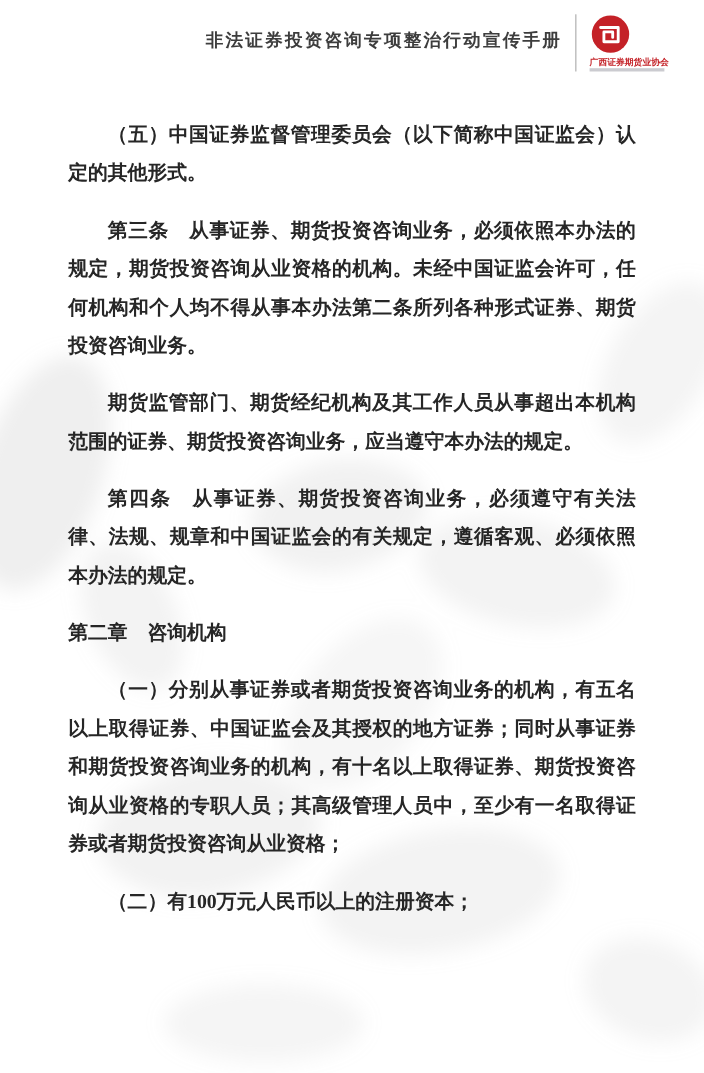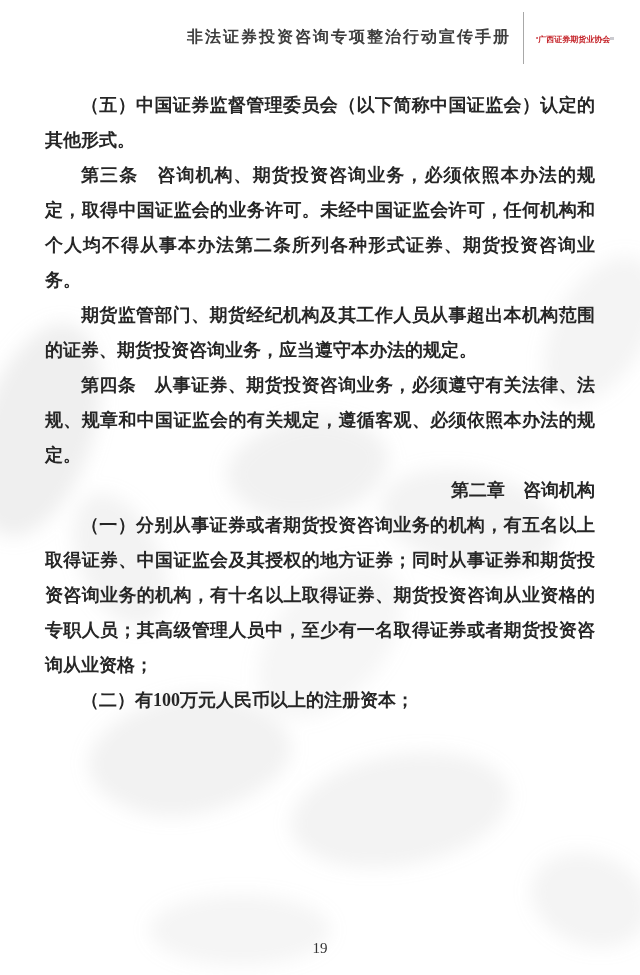--- a/index.html
+++ b/index.html
@@ -43,22 +43,22 @@
     white-space: nowrap;
     padding-bottom: 2px;
   }
   .header-divider {
     width: 1px;
     height: 52px;
     background: #a8a8a8;
   }
   .logo-block {
     display: flex;
-    flex-direction: row;
-    align-items: center;
+    flex-direction: column;
+    align-items: flex-start;
     width: 78px;
   }
   .logo-mark { display: block; }
   .logo-orgname {
     margin-top: 2px;
     font-size: 8px;
     line-height: 9px;
     font-weight: 700;
     color: #c42127;
     white-space: nowrap;
@@ -78,26 +78,26 @@
     left: 45px;
     width: 550px;
     z-index: 1;
     font-size: 18px;
     line-height: 35px;
     font-weight: 600;
     color: #262626;
     text-align: justify;
   }
   .doc-body p {
-    margin: 0;
+    margin: 17px;
     text-indent: 2em;
   }
   .doc-body p.chapter-heading {
     text-indent: 0;
-    text-align: right;
+    text-align: left;
     font-weight: 700;
   }
   
   .page-footer {
     position: absolute;
     left: 0;
     right: 0;
     bottom: 18px;
     text-align: center;
     z-index: 1;
@@ -141,25 +141,22 @@
         <circle cx="19" cy="19" r="17" fill="#c42127"></circle>
         <path d="M10 13 L26 13 L26 26 L13 26 L13 17 L21 17 L21 22" fill="none" stroke="#ffffff" stroke-width="2.6" stroke-linecap="round" stroke-linejoin="round"></path>
       </svg>
       <div class="logo-orgname">广西证券期货业协会</div>
       <div class="logo-subline"></div>
     </div>
   </div>
 
   <div class="doc-body">
     <p>（五）中国证券监督管理委员会（以下简称中国证监会）认定的其他形式。</p>
-    <p>第三条　咨询机构、期货投资咨询业务，必须依照本办法的规定，取得中国证监会的业务许可。未经中国证监会许可，任何机构和个人均不得从事本办法第二条所列各种形式证券、期货投资咨询业务。</p>
+    <p>第三条　从事证券、期货投资咨询业务，必须依照本办法的规定，期货投资咨询从业资格的机构。未经中国证监会许可，任何机构和个人均不得从事本办法第二条所列各种形式证券、期货投资咨询业务。</p>
     <p>期货监管部门、期货经纪机构及其工作人员从事超出本机构范围的证券、期货投资咨询业务，应当遵守本办法的规定。</p>
     <p>第四条　从事证券、期货投资咨询业务，必须遵守有关法律、法规、规章和中国证监会的有关规定，遵循客观、必须依照本办法的规定。</p>
     <p class="chapter-heading">第二章　咨询机构</p>
     <p>（一）分别从事证券或者期货投资咨询业务的机构，有五名以上取得证券、中国证监会及其授权的地方证券；同时从事证券和期货投资咨询业务的机构，有十名以上取得证券、期货投资咨询从业资格的专职人员；其高级管理人员中，至少有一名取得证券或者期货投资咨询从业资格；</p>
     <p>（二）有100万元人民币以上的注册资本；</p>
   </div>
 
-  <div class="page-footer">
-    <span class="page-number">19</span>
-  </div>
 
 </div>
 
 </body></html>

